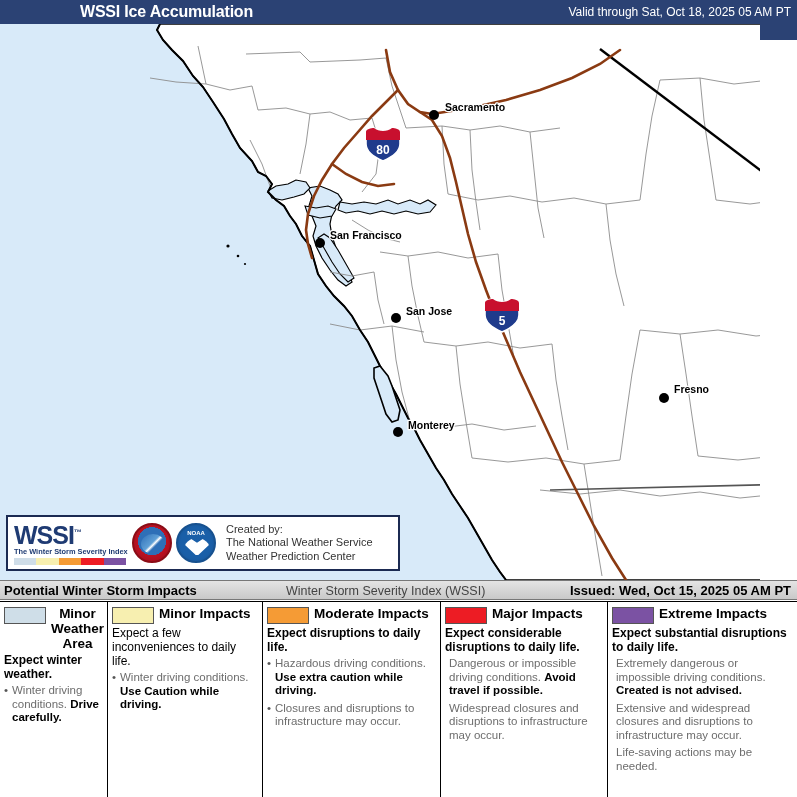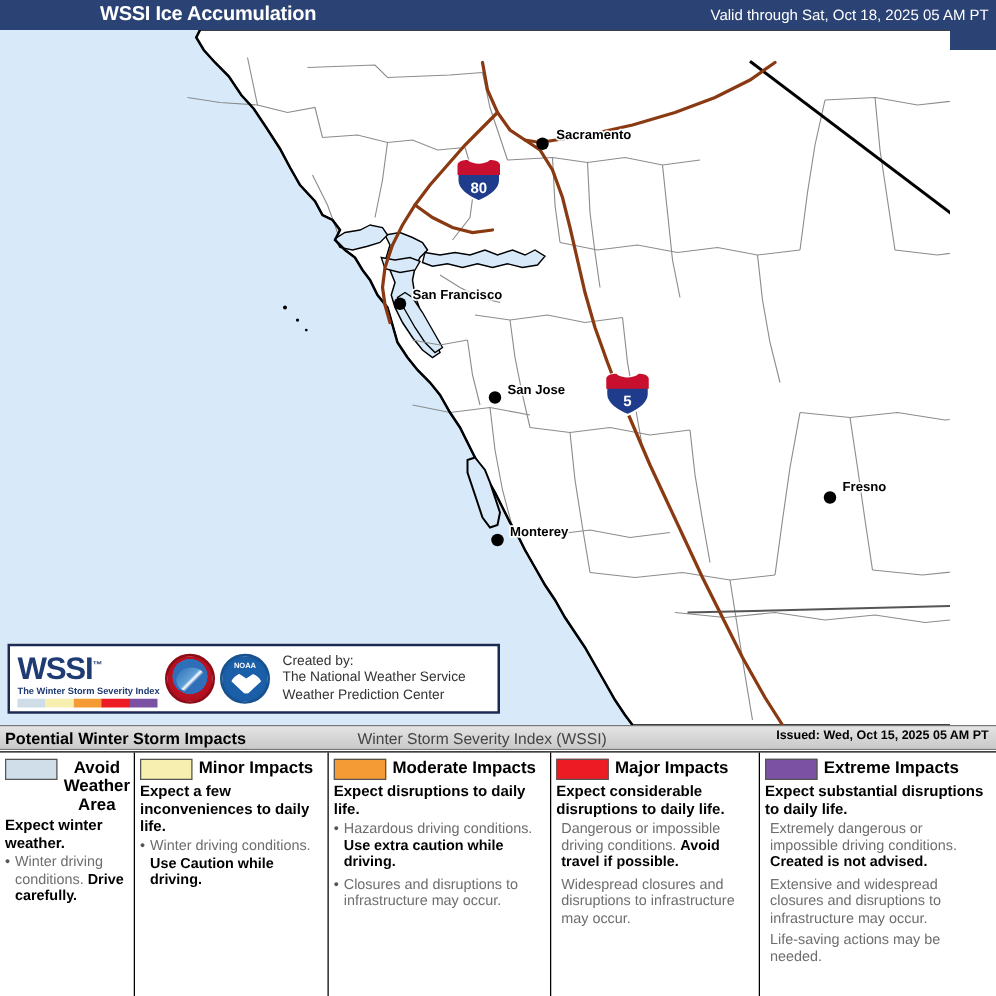--- a/index.html
+++ b/index.html
@@ -40,38 +40,38 @@
     background:#fff;border-radius:50% 50% 45% 45%/70% 70% 30% 30%;
     clip-path:polygon(0% 35%,22% 0%,50% 28%,78% 0%,100% 35%,55% 100%,45% 100%);}
   .seal-noaa b{position:absolute;left:0;right:0;top:5px;text-align:center;font-size:6px;color:#fff;font-weight:bold;}
   .logo-credit{margin-left:10px;font-size:11px;color:#333;line-height:13.5px;}
 
   
   .impactbar{position:absolute;left:0;top:580px;width:797px;height:20px;
      background:linear-gradient(#e4e4e4,#c9c9c9);border-top:1px solid #777;border-bottom:1px solid #777;box-sizing:border-box;}
   .ib-left{position:absolute;left:4px;top:2px;font-size:13px;font-weight:bold;color:#000;}
   .ib-mid{position:absolute;left:286px;top:3px;font-size:12.5px;color:#444;}
-  .ib-right{position:absolute;right:6px;top:2px;font-size:10px;font-weight:bold;color:#000;}
+  .ib-right{position:absolute;right:6px;top:2px;font-size:13px;font-weight:bold;color:#000;}
 
   
   .legend{position:absolute;left:0;top:601px;width:797px;height:196px;display:flex;
      border-top:1px solid #000;box-sizing:border-box;background:#fff;}
   .lg-col{position:relative;box-sizing:border-box;padding:4px 5px 0 4px;border-right:1px solid #000;}
   .lg-col:last-child{border-right:none;}
   .lg-col.c0{width:108px;}
   .lg-col.c1{width:155px;}
   .lg-col.c2{width:178px;}
   .lg-col.c3{width:167px;}
   .lg-col.c4{width:189px;}
   .lg-head{display:flex;align-items:flex-start;}
   .sw{width:42px;height:17px;border:1px solid #555;box-sizing:border-box;flex:none;margin-top:1px;}
   .lg-title{font-size:13.5px;font-weight:bold;color:#000;line-height:15px;margin-left:5px;}
   .lg-title.wrap{text-align:center;width:60px;}
   .lg-lead{font-size:12px;color:#000;font-weight:bold;line-height:14px;margin-top:2px;}
-  .lg-lead.thin{font-weight:bold;}
+  .lg-lead.thin{font-weight:normal;}
   .lg-list{margin:3px 0 0 0;padding:0;list-style:none;}
   .lg-list li{font-size:11.5px;color:#6d6d6d;line-height:13.5px;margin-bottom:4px;position:relative;padding-left:8px;}
   .lg-list li.nobullet{padding-left:4px;}
   .lg-list li:not(.nobullet):before{content:"\2022";position:absolute;left:0;top:0;color:#555;}
   .lg-list li b{color:#000;font-weight:bold;}
 </style>
 </head>
 <body>
 
 <div id="app">
@@ -243,21 +243,21 @@
   <div class="impactbar">
     <div class="ib-left">Potential Winter Storm Impacts</div>
     <div class="ib-mid">Winter Storm Severity Index (WSSI)</div>
     <div class="ib-right">Issued: Wed, Oct 15, 2025 05 AM PT</div>
   </div>
 
   <div class="legend" id="legend">
       <div class="lg-col c0">
         <div class="lg-head">
           <div class="sw" style="background: rgb(207, 222, 232);"></div>
-          <div class="lg-title wrap">Avoid Weather Area</div>
+          <div class="lg-title wrap">Minor Weather Area</div>
         </div>
         <div class="lg-lead">Expect winter weather.</div>
         <ul class="lg-list">
           <li>Winter driving conditions. <b>Drive carefully.</b></li>
         </ul>
       </div>
       <div class="lg-col c1">
         <div class="lg-head">
           <div class="sw" style="background: rgb(247, 239, 176);"></div>
           <div class="lg-title">Minor Impacts</div>

